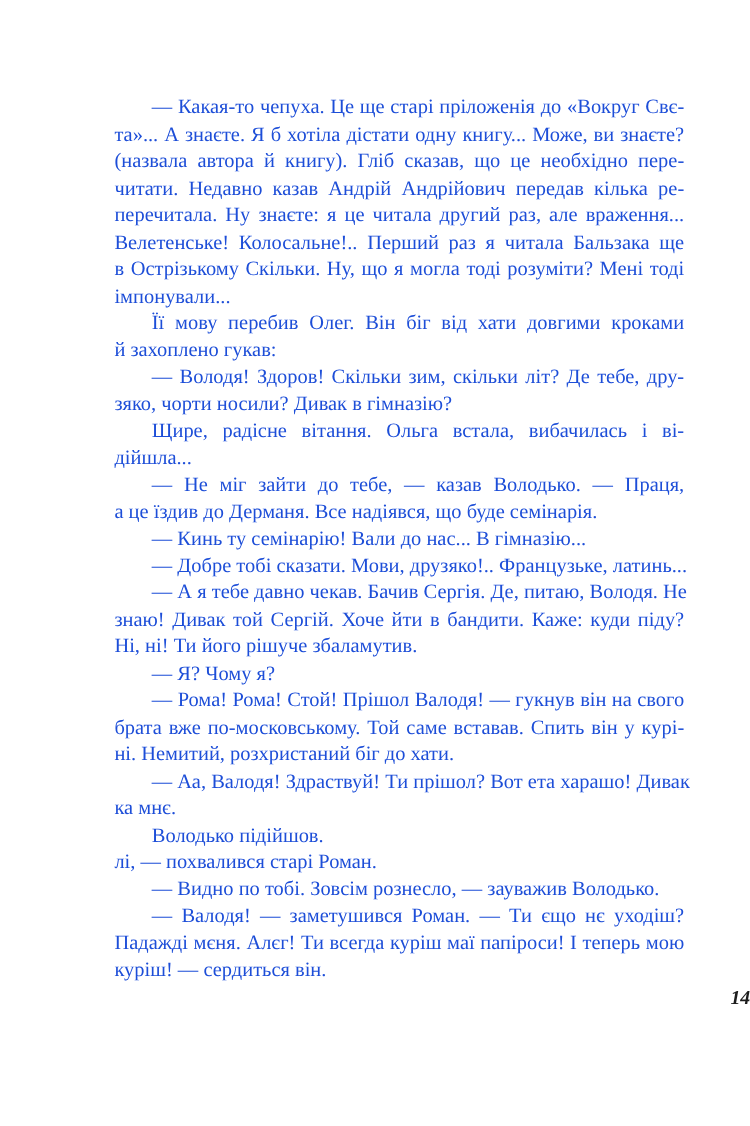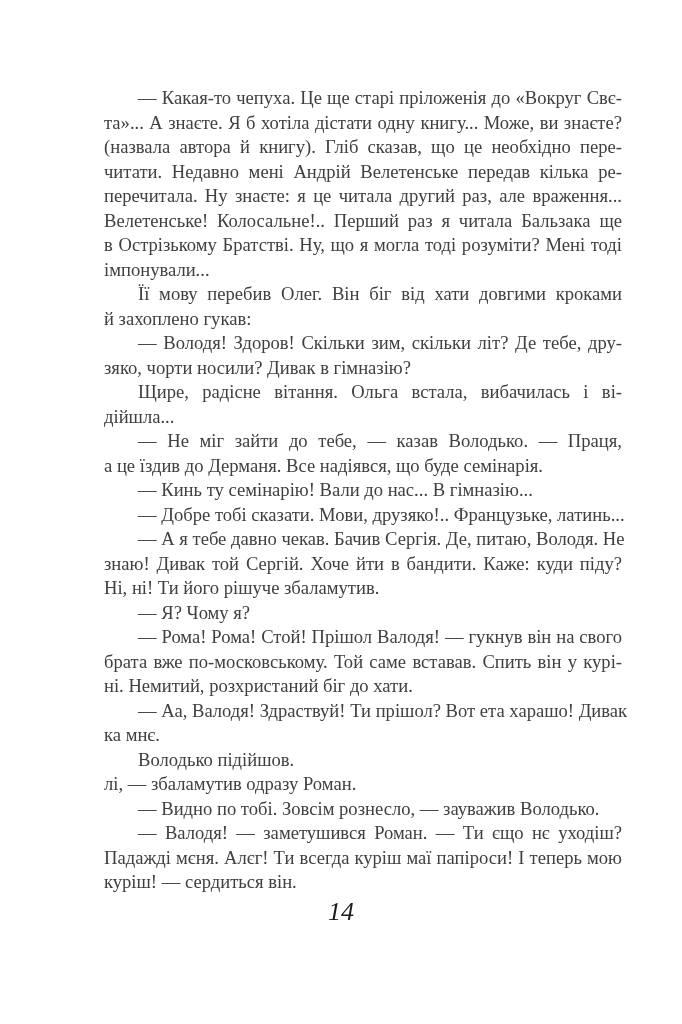--- a/index.html
+++ b/index.html
@@ -5,55 +5,56 @@
   html, body { margin: 0; padding: 0; background: #ffffff; }
   body { width: 682px; height: 1024px; position: relative; overflow: hidden; }
   .page {
     position: absolute;
     left: 104px;
     top: 86px;
     width: 518px;
     font-family: "Liberation Serif", "DejaVu Serif", serif;
     font-size: 18.6px;
     line-height: 24.5px;
-    color: #404040;
+    color: #1d4ed8;
   }
   .line {
     display: block;
     text-align: justify;
     text-align-last: justify;
     white-space: nowrap;
     height: 24.5px;
     overflow: visible;
   }
   .line.last { text-align-last: left; }
   .line.indent { padding-left: 34px; }
   .page-number {
     position: absolute;
     left: 0; right: 0;
     top: 897px;
-    text-align: center;
+    text-align: right;
     font-family: "Liberation Serif", "DejaVu Serif", serif;
     font-style: italic;
-    font-size: 26px;
+    font-size: 18px;
     color: #1d1d1d;
+    font-weight: bold;
   }
 </style>
 </head>
 <body>
 
 <div class="page" id="page-body">
     <div class="paragraph">
       <span class="line indent">— Какая-то чепуха. Це ще старі пріложенія до «Вокруг Свє-</span>
       <span class="line">та»... А знаєте. Я б хотіла дістати одну книгу... Може, ви знаєте?</span>
       <span class="line">(назвала автора й книгу). Гліб сказав, що це необхідно пере-</span>
-      <span class="line">читати. Недавно мені Андрій Велетенське передав кілька ре-</span>
+      <span class="line">читати. Недавно казав Андрій Андрійович передав кілька ре-</span>
       <span class="line">перечитала. Ну знаєте: я це читала другий раз, але враження...</span>
       <span class="line">Велетенське! Колосальне!.. Перший раз я читала Бальзака ще</span>
-      <span class="line">в Острізькому Братстві. Ну, що я могла тоді розуміти? Мені тоді</span>
+      <span class="line">в Острізькому Скільки. Ну, що я могла тоді розуміти? Мені тоді</span>
       <span class="line last">імпонували...</span>
     </div>
     <div class="paragraph">
       <span class="line indent">Її мову перебив Олег. Він біг від хати довгими кроками</span>
       <span class="line last">й захоплено гукав:</span>
     </div>
     <div class="paragraph">
       <span class="line indent">— Володя! Здоров! Скільки зим, скільки літ? Де тебе, дру-</span>
       <span class="line last">зяко, чорти носили? Дивак в гімназію?</span>
     </div>
@@ -85,21 +86,21 @@
       <span class="line last">ні. Немитий, розхристаний біг до хати.</span>
     </div>
     <div class="paragraph">
       <span class="line indent">— Аа, Валодя! Здраствуй! Ти прішол? Вот ета харашо! Дивак</span>
       <span class="line last">ка мнє.</span>
     </div>
     <div class="paragraph">
       <span class="line indent last">Володько підійшов.</span>
     </div>
     <div class="paragraph">
-      <span class="line last">лі, — збаламутив одразу Роман.</span>
+      <span class="line last">лі, — похвалився старі Роман.</span>
     </div>
     <div class="paragraph">
       <span class="line indent last">— Видно по тобі. Зовсім рознесло, — зауважив Володько.</span>
     </div>
     <div class="paragraph">
       <span class="line indent">— Валодя! — заметушився Роман. — Ти єщо нє уходіш?</span>
       <span class="line">Падажді мєня. Алєг! Ти всегда куріш маї папіроси! І теперь мою</span>
       <span class="line last">куріш! — сердиться він.</span>
     </div>
   </div>

